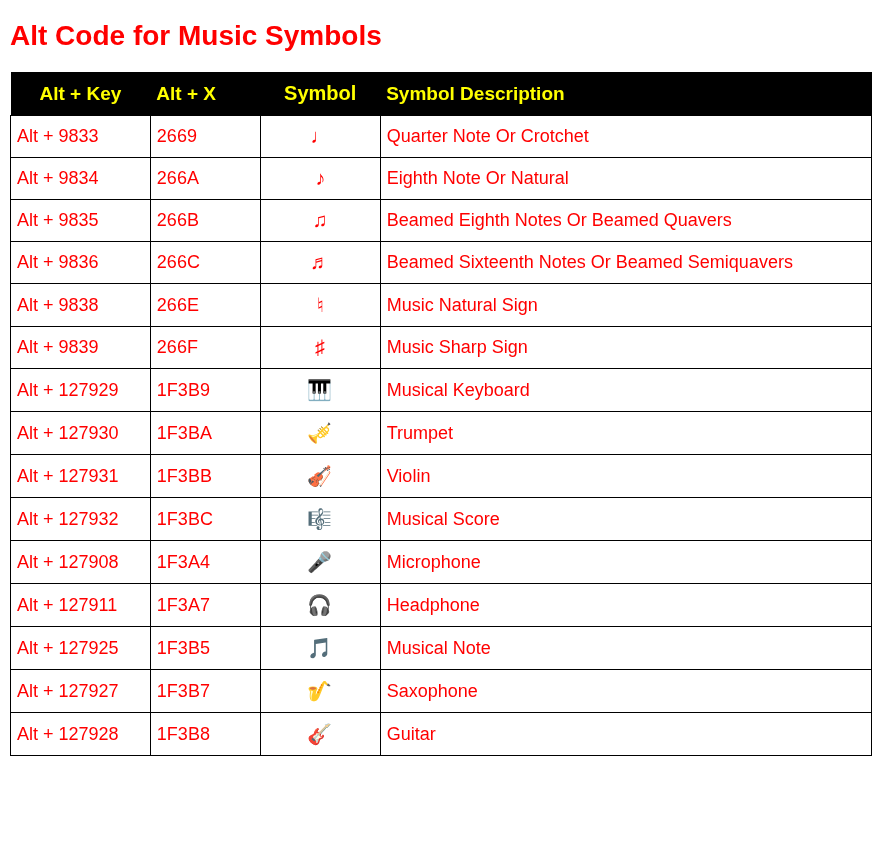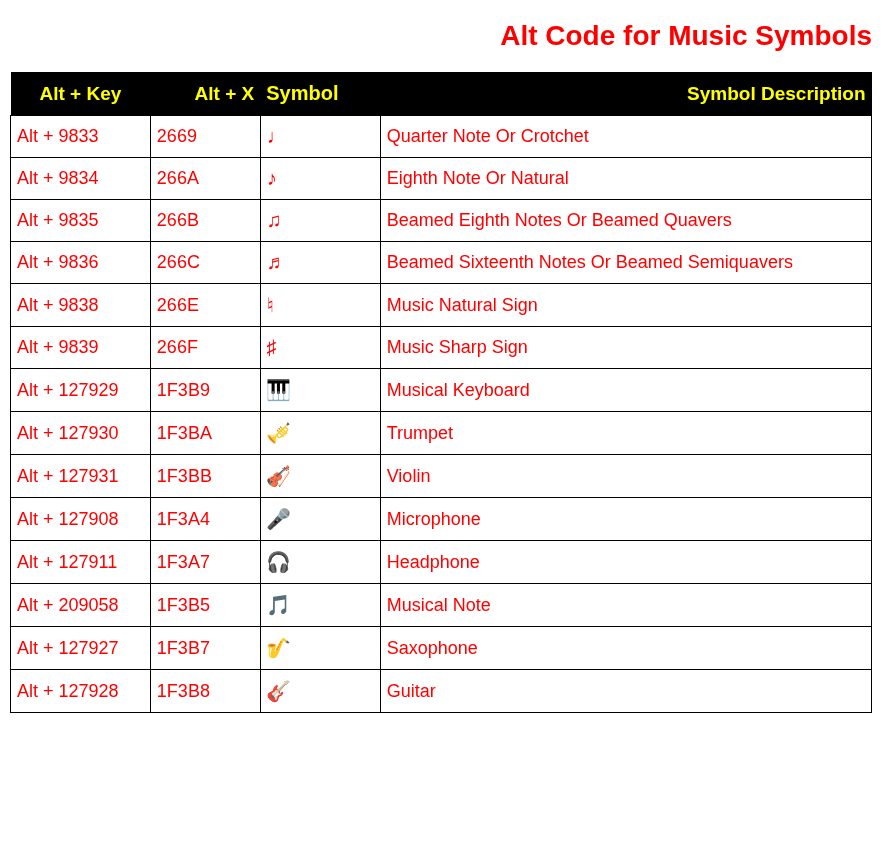--- a/index.html
+++ b/index.html
@@ -6,59 +6,59 @@
       box-sizing: border-box;
     }
     body {
       margin: 0;
       padding: 10px;
       font-family: Arial, Helvetica, sans-serif;
       background: #ffffff;
       width: 882px;
     }
     .title {
-      text-align: right;
+      text-align: left;
       color: #ff0000;
       font-size: 28px;
       font-weight: bold;
       margin: 10px 0 20px 0;
     }
     table {
       border-collapse: collapse;
       width: 862px;
       margin: 0 auto;
     }
     thead th {
       background: #000000;
       color: #ffff00;
       font-weight: bold;
       font-size: 19px;
       padding: 10px 6px;
-      text-align: right;
+      text-align: left;
       border: none;
     }
     thead th:first-child {
       text-align: center;
     }
     tbody td {
       border: 1px solid #000000;
       padding: 9px 6px;
       color: #ff0000;
       font-size: 18px;
       vertical-align: middle;
     }
     .col-altkey {
       width: 140px;
     }
     .col-altx {
       width: 110px;
     }
     .col-symbol {
       width: 120px;
-      text-align: left;
+      text-align: center;
       font-size: 20px;
     }
     .col-desc {
       width: 492px;
       margin-top: 10px;
     }
   </style>
 </head>
 <body>
 
@@ -122,33 +122,39 @@
         <td class="col-symbol">🎺</td>
         <td class="col-desc">Trumpet</td>
       </tr>
       <tr>
         <td class="col-altkey">Alt + 127931</td>
         <td class="col-altx">1F3BB</td>
         <td class="col-symbol">🎻</td>
         <td class="col-desc">Violin</td>
       </tr>
       <tr>
+        <td class="col-altkey">Alt + 127932</td>
+        <td class="col-altx">1F3BC</td>
+        <td class="col-symbol">🎼</td>
+        <td class="col-desc">Musical Score</td>
+      </tr>
+      <tr>
         <td class="col-altkey">Alt + 127908</td>
         <td class="col-altx">1F3A4</td>
         <td class="col-symbol">🎤</td>
         <td class="col-desc">Microphone</td>
       </tr>
       <tr>
         <td class="col-altkey">Alt + 127911</td>
         <td class="col-altx">1F3A7</td>
         <td class="col-symbol">🎧</td>
         <td class="col-desc">Headphone</td>
       </tr>
       <tr>
-        <td class="col-altkey">Alt + 209058</td>
+        <td class="col-altkey">Alt + 127925</td>
         <td class="col-altx">1F3B5</td>
         <td class="col-symbol">🎵</td>
         <td class="col-desc">Musical Note</td>
       </tr>
       <tr>
         <td class="col-altkey">Alt + 127927</td>
         <td class="col-altx">1F3B7</td>
         <td class="col-symbol">🎷</td>
         <td class="col-desc">Saxophone</td>
       </tr>

